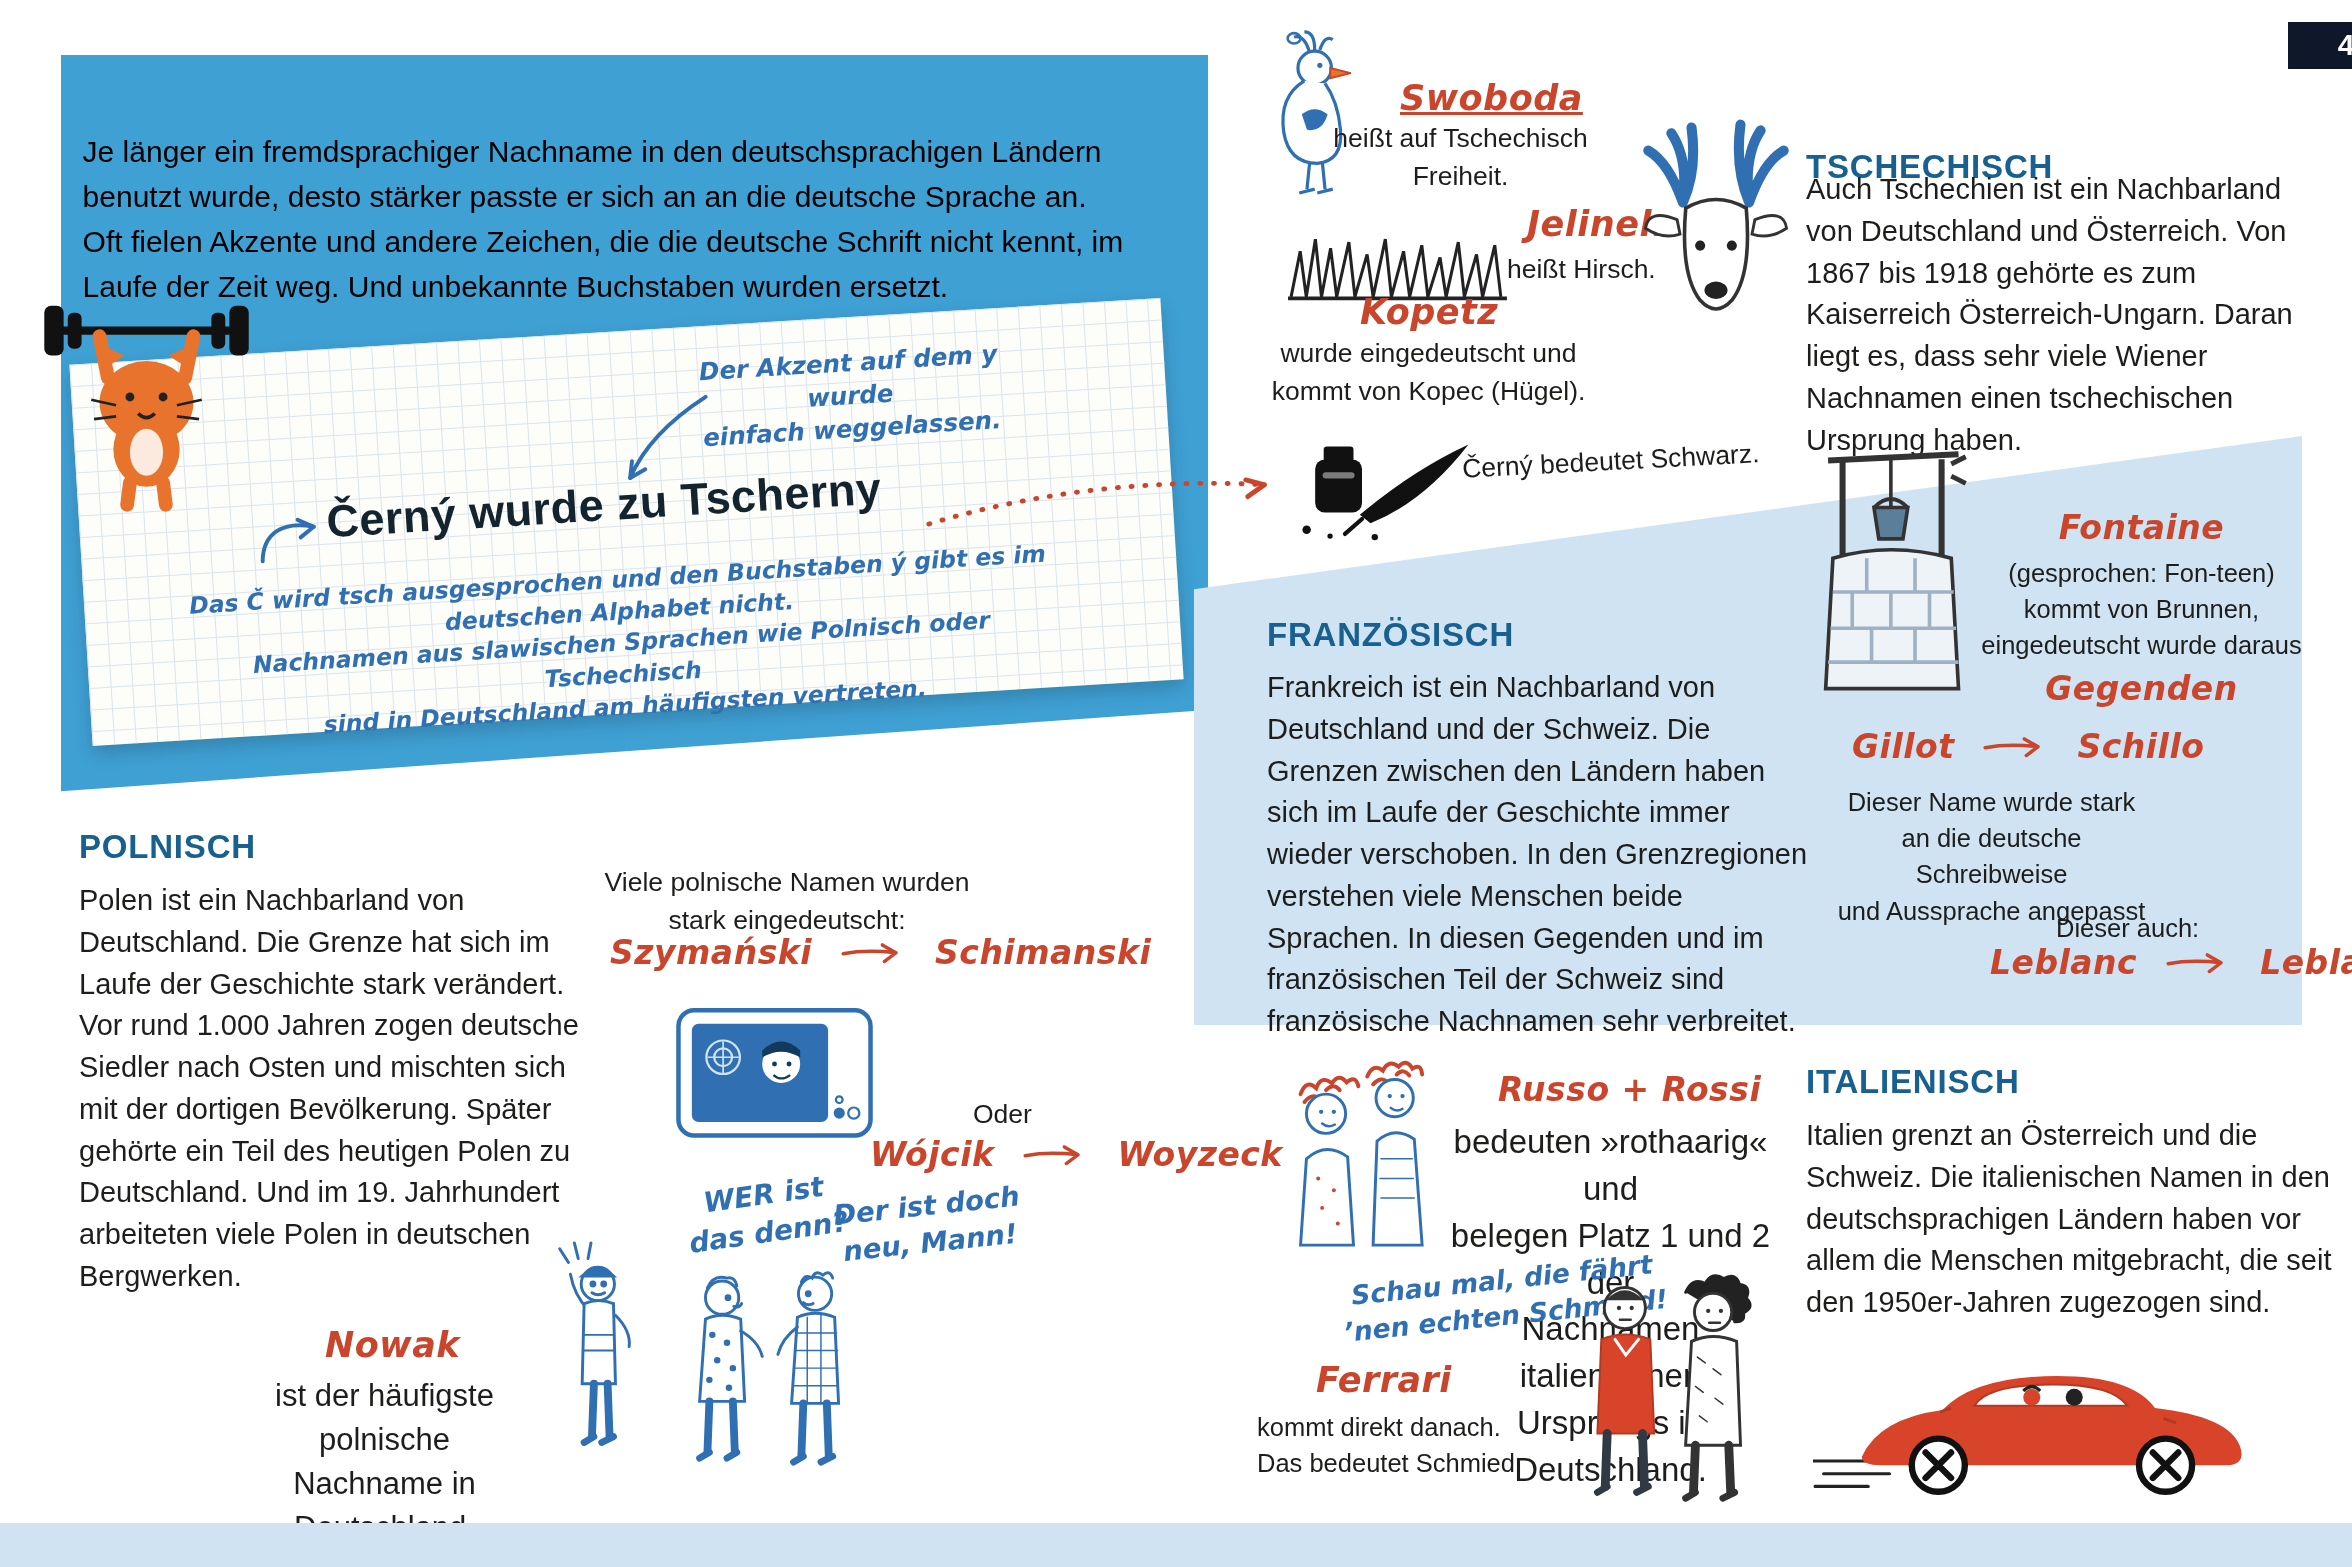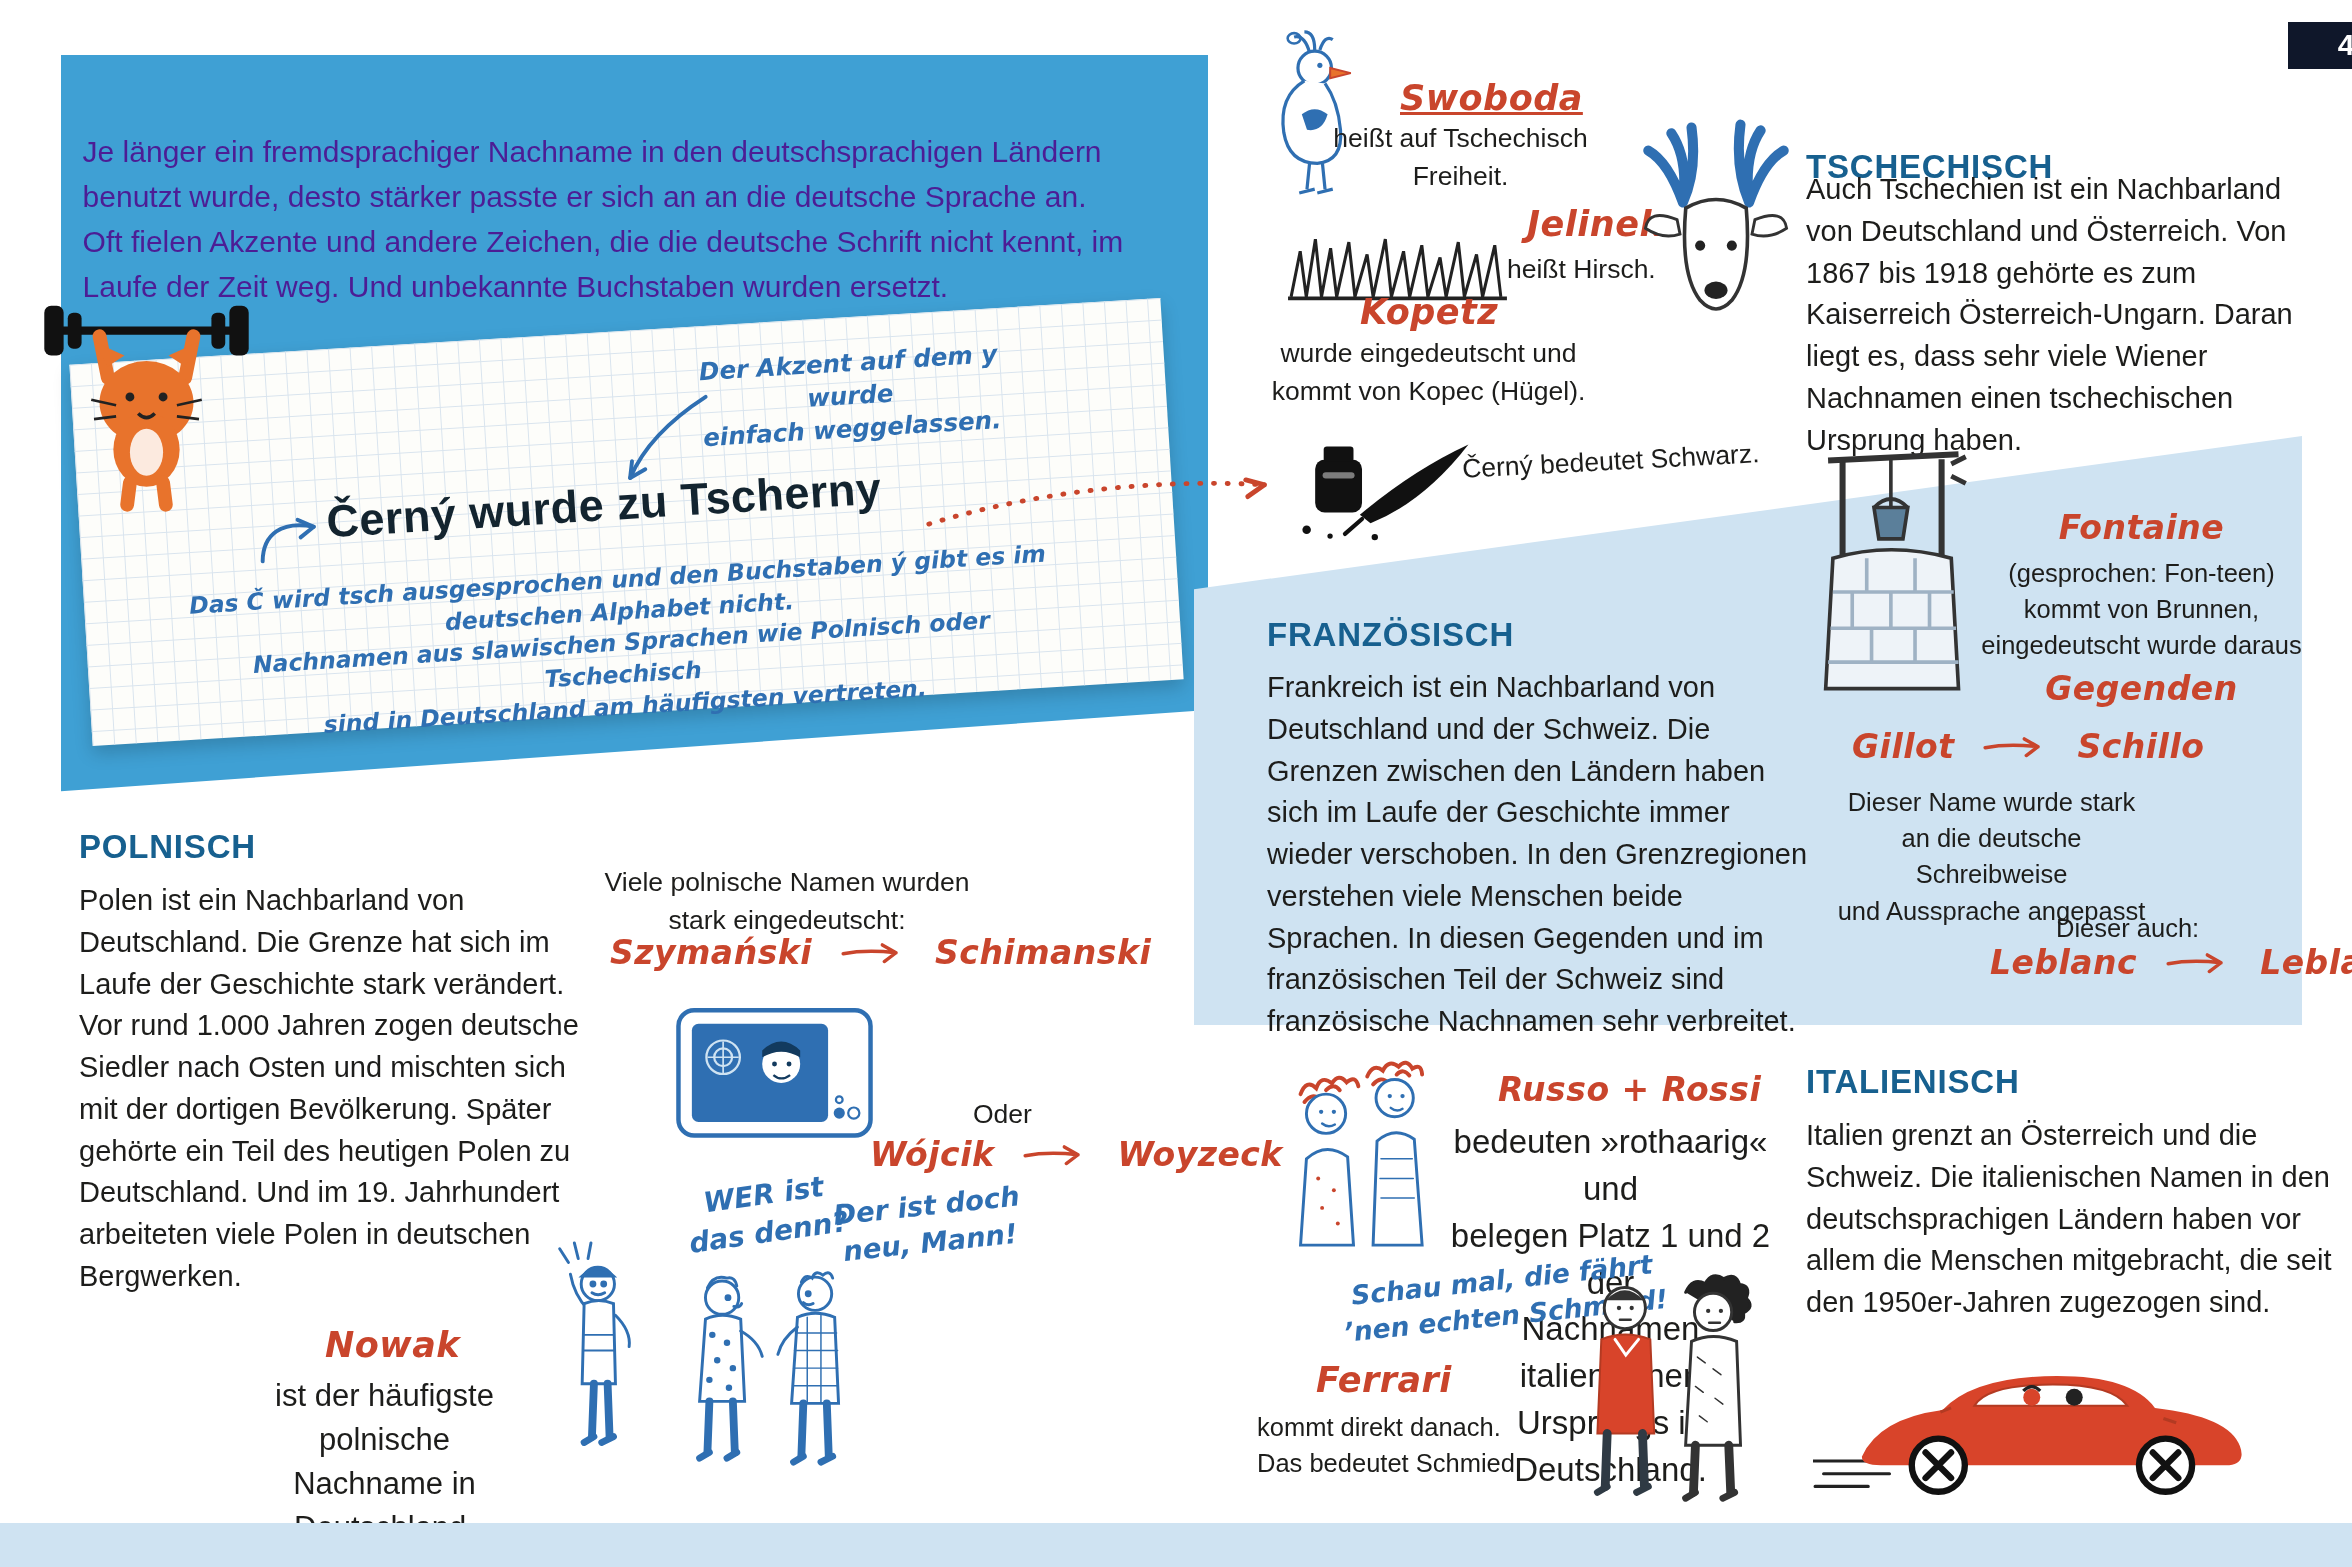--- a/index.html
+++ b/index.html
@@ -9,21 +9,21 @@
   }
   .abs{position:absolute;}
 
   
   .badge{left:2288px;top:21.6px;width:61px;height:47px;background:#0f172a;color:#fff;
     display:flex;align-items:center;justify-content:center;font-size:30px;font-weight:700;padding-left:36px;}
 
   
   .intro-box{left:61px;top:55px;width:1147px;height:740px;background:#3fa0d4;
     clip-path:polygon(0 0,100% 0,100% 88.5%,0 99.5%);}
-  .intro-text{position:absolute;left:21.6px;top:74px;width:1044px;color:#4c1d95;
+  .intro-text{position:absolute;left:21.6px;top:74px;width:1044px;color:#000000;
     font-size:30px;line-height:1.5;}
 
   
   .note{left:80px;top:331px;width:1093px;height:382px;background:#fdfdfa;
     transform:rotate(-3.5deg);
     background-image:linear-gradient(#d9e4ee 1px,transparent 1px),
                      linear-gradient(90deg,#d9e4ee 1px,transparent 1px);
     background-size:21.6px 21.6px;
     box-shadow:0 7.8px 17.6px rgba(0,0,0,.18);}
   .note-ann-top{position:absolute;left:616px;top:29px;width:323px;text-align:center;}

